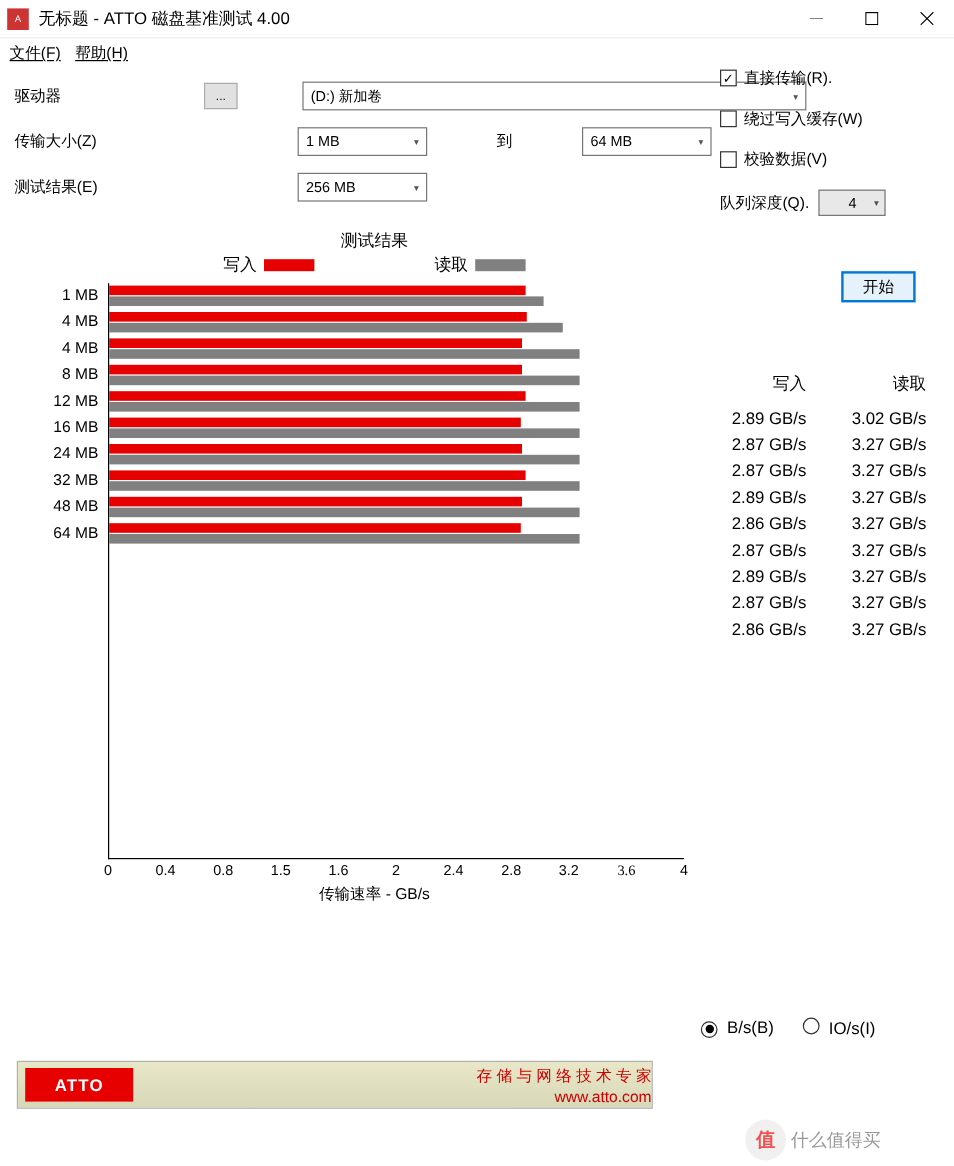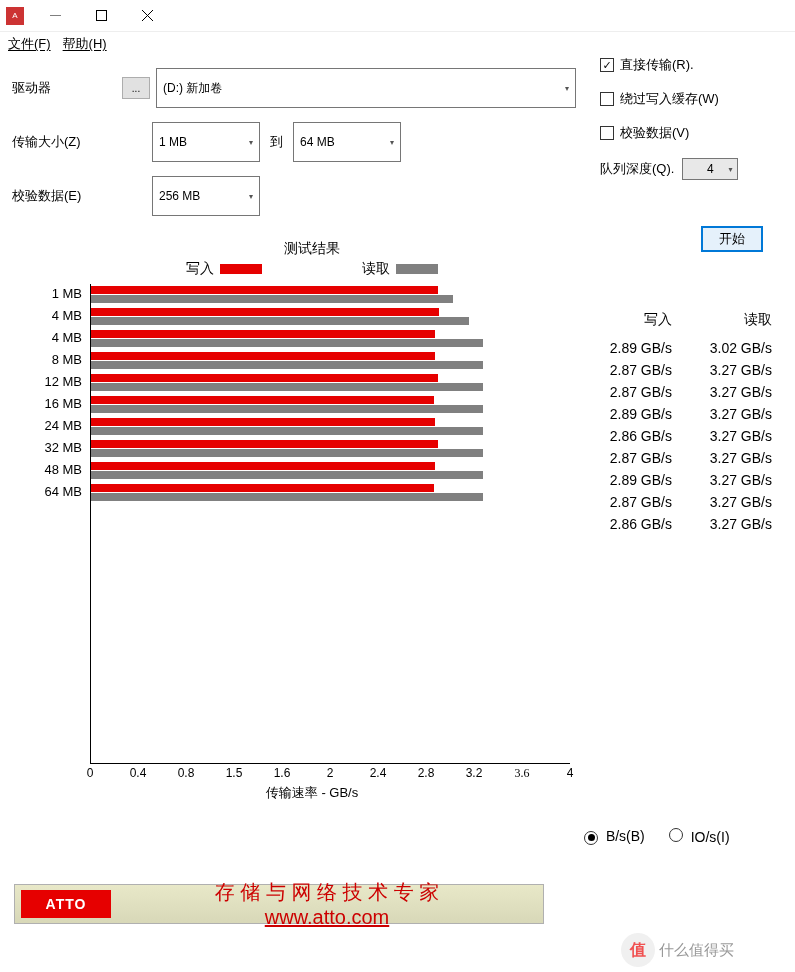--- a/index.html
+++ b/index.html
@@ -12,24 +12,24 @@
 .win-controls { display: flex; }
 .win-btn { width: 46px; height: 32px; display: flex; align-items: center; justify-content: center; font-size: 14px; color: #000; }
 .win-btn svg { stroke: #000; }
 
 
 .menubar { height: 24px; display: flex; align-items: center; padding: 0 8px; gap: 12px; font-size: 13px; }
 .menu-item { text-decoration: underline; text-underline-offset: 2px; }
 
 
 .content { padding: 12px; position: relative; }
-.form-row { display: flex; align-items: center; margin-bottom: 14px; }
+.form-row { display: flex; align-items: center; margin-bottom: 14px; gap: 48px; }
 .form-label { width: 110px; font-size: 13px; }
 .browse-btn { width: 28px; height: 22px; border: 1px solid #adadad; background: #e1e1e1; display: flex; align-items: center; justify-content: center; margin-right: 6px; font-size: 10px; }
-.dropdown { height: 40px; border: 1px solid #767676; background: #fff; display: flex; align-items: center; padding: 0 6px; position: relative; font-size: 12px; }
+.dropdown { height: 24px; border: 1px solid #767676; background: #fff; display: flex; align-items: center; padding: 0 6px; position: relative; font-size: 12px; }
 .dd-arrow { margin-left: auto; padding-left: 8px; font-size: 8px; color: #555; }
 .to-label { margin: 0 10px; }
 
 
 .right-opts { position: absolute; left: 600px; top: 86px; width: 170px; }
 .chk-row { display: flex; align-items: center; margin-bottom: 16px; gap: 6px; }
 .chk-box { width: 14px; height: 14px; border: 1px solid #333; display: flex; align-items: center; justify-content: center; font-size: 11px; background: #fff; }
 .qd-row { display: flex; align-items: center; margin-top: 4px; }
 .qd-sel { width: 56px; height: 22px; border: 1px solid #767676; background: #e8e8e8; display: flex; align-items: center; justify-content: center; margin-left: 8px; position: relative; font-size: 12px; }
 
@@ -71,32 +71,33 @@
 .res-row > div { flex: 1; text-align: right; white-space: nowrap; }
 
 
 .units { position: absolute; left: 584px; top: 864px; display: flex; gap: 24px; font-size: 14px; align-items: center; }
 .radio { width: 14px; height: 14px; border: 1px solid #333; border-radius: 50%; display: inline-flex; align-items: center; justify-content: center; margin-right: 4px; }
 .radio.sel::after { content: ''; width: 7px; height: 7px; background: #000; border-radius: 50%; }
 
 
 .footer { position: absolute; left: 14px; bottom: 48px; width: 530px; height: 40px; border: 1px solid #b0b0b0; background: linear-gradient(#e8e8c8, #d8d8b8); display: flex; align-items: center; }
 .footer-logo { width: 90px; height: 28px; background: #e60000; color: #fff; display: flex; align-items: center; justify-content: center; font-weight: bold; font-size: 14px; letter-spacing: 1px; margin-left: 6px; }
-.footer-txt { flex: 1; text-align: center; color: #c00; font-size: 20px; }
-.footer-txt .url { text-decoration: underline; }
+.footer-txt { flex: 1; text-align: right; color: #c00; font-size: 13px; }
+.footer-txt .url { }
 
 
 .watermark { position: absolute; right: 4px; bottom: 4px; width: 170px; height: 36px; display: flex; align-items: center; gap: 4px; opacity: 0.85; color: #888; font-size: 15px;}
 .wm-circle { width: 34px; height: 34px; border-radius: 50%; background: #eee; display:flex; align-items:center; justify-content:center; color:#e33; font-weight:bold; font-size:16px;}
 </style>
 </head>
 <body>
 
 <div class="titlebar">
   <div class="app-icon">A</div>
+  <div class="title-text">无标题 - ATTO 磁盘基准测试 4.00</div>
   <div class="win-controls">
     <div class="win-btn">
         <svg width="11" height="1">
           <line x1="0" y1="0" x2="11" y2="0" stroke-width="1"></line>
         </svg>
       </div>
     <div class="win-btn">
         <svg width="11" height="11">
           <rect x="0.5" y="0.5" width="10" height="10" fill="none" stroke-width="1"></rect>
         </svg>
@@ -134,21 +135,21 @@
       <span class="dd-arrow">▾</span>
     </div>
     <span class="to-label">到</span>
     <div class="dropdown" style="width:108px">
       <span>64 MB</span>
       <span class="dd-arrow">▾</span>
     </div>
   </div>
 
   <div class="form-row">
-    <div class="form-label">校验数据(E)</div>
+    <div class="form-label">测试结果(E)</div>
     <div style="width:30px"></div>
     <div class="dropdown" style="width:108px">
       <span>256 MB</span>
       <span class="dd-arrow">▾</span>
     </div>
   </div>
 
   <div class="right-opts" style="top:0px;">
     <div class="chk-row">
       <div class="chk-box">✓</div>
@@ -296,21 +297,21 @@
           <div>2.87 GB/s</div>
           <div>3.27 GB/s</div>
         </div>
         <div class="res-row">
           <div>2.86 GB/s</div>
           <div>3.27 GB/s</div>
         </div>
       </div>
   </div>
 
-  <div class="units" style="top:772px">
+  <div class="units" style="top:792px">
     <span>
       <span class="radio sel"></span>
       <span>B/s(B)</span>
     </span>
     <span>
       <span class="radio"></span>
       <span>IO/s(I)</span>
     </span>
   </div>
 

